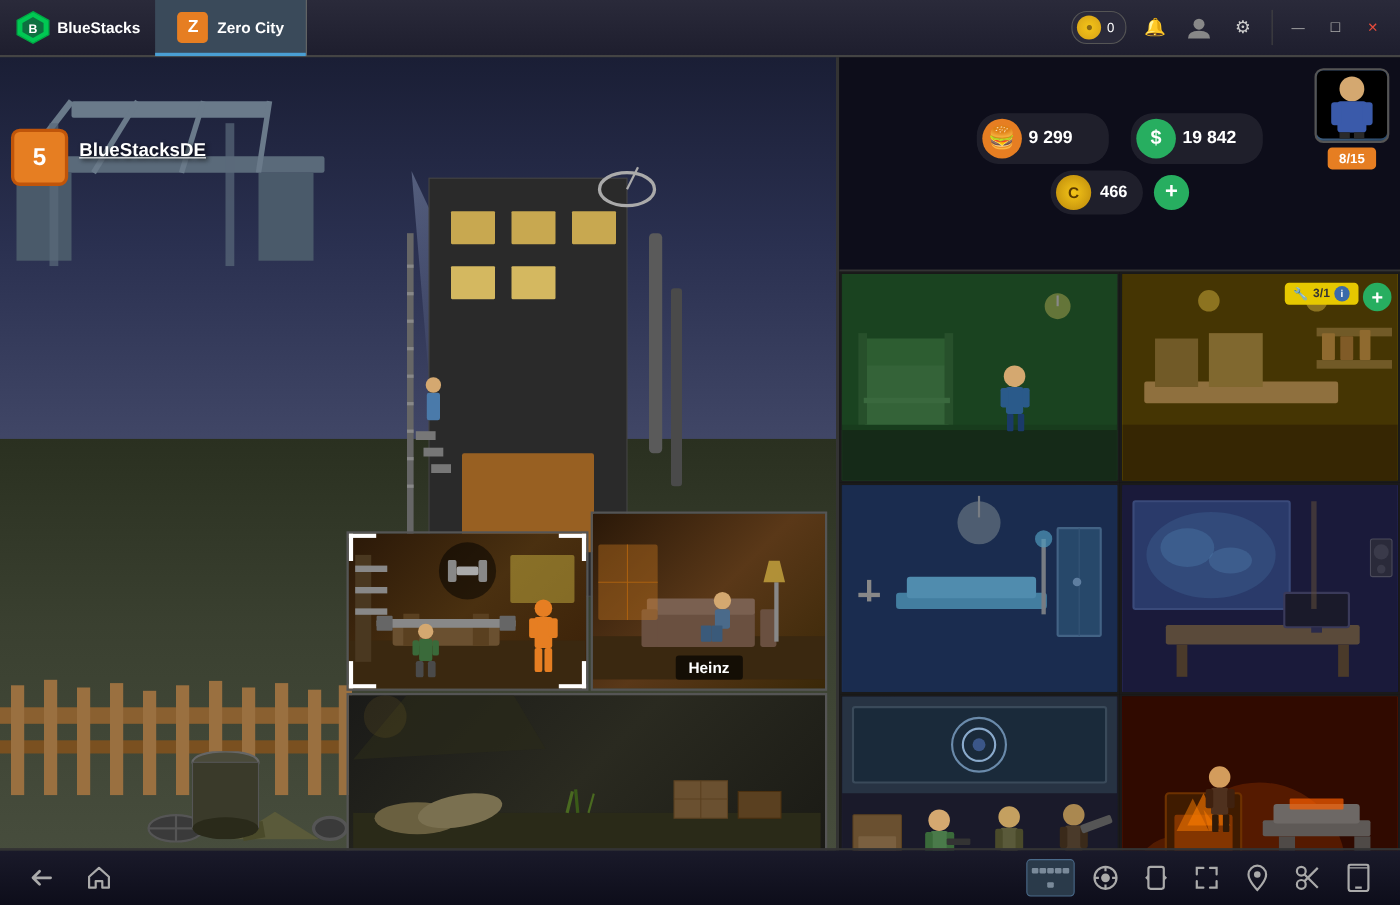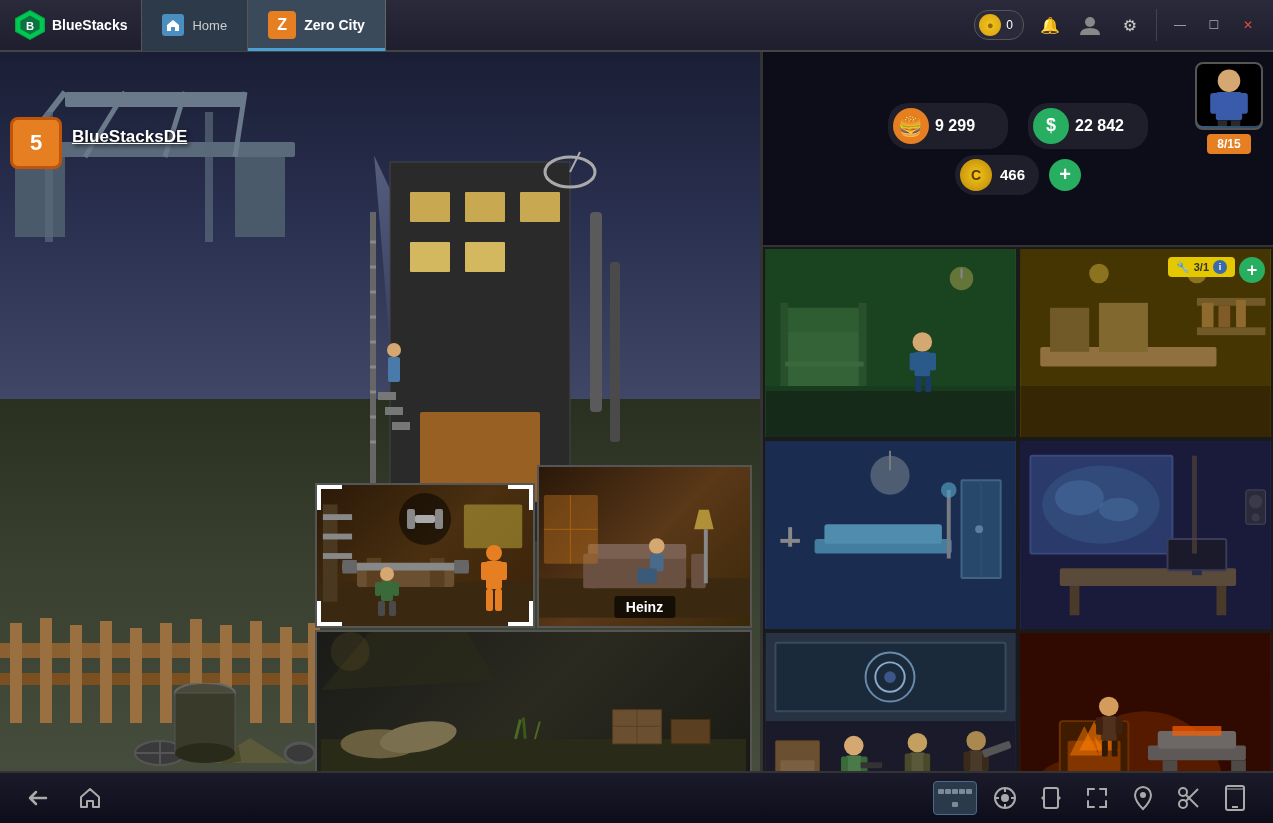--- a/index.html
+++ b/index.html
@@ -384,28 +384,20 @@
 
   <div id="bluestacks-logo">
     <svg class="bs-logo-diamond" viewBox="0 0 40 40">
       <polygon points="20,2 38,12 38,28 20,38 2,28 2,12" fill="#00c853" stroke="#00a844" stroke-width="1.5"></polygon>
       <polygon points="20,8 32,15 32,25 20,32 8,25 8,15" fill="#1a1a2e" opacity="0.5"></polygon>
       <text x="20" y="26" text-anchor="middle" font-size="14" fill="#fff" font-weight="bold">B</text>
     </svg>
     <span style="color:#fff;font-size:14px;font-weight:bold;">BlueStacks</span>
   </div>
 
-  <div id="tab-home">
-    <div class="home-icon-sq">
-      <svg width="14" height="14" viewBox="0 0 14 14" fill="none">
-        <path d="M1 7L7 2L13 7V13H9V9H5V13H1V7Z" fill="#fff"></path>
-      </svg>
-    </div>
-    <span>Home</span>
-  </div>
 
   <div id="tab-zerocity">
     <div class="zc-tab-icon">Z</div>
     <span>Zero City</span>
   </div>
 
   <div class="topbar-spacer"></div>
 
   <div class="topbar-right">
     <div class="coin-badge">
@@ -640,21 +632,21 @@
 
       <div class="resource-row">
 
         <div class="resource-item">
           <div class="res-icon-burger">🍔</div>
           <span class="res-value">9 299</span>
         </div>
 
         <div class="resource-item">
           <div class="res-icon-dollar">$</div>
-          <span class="res-value">22 842</span>
+          <span class="res-value">19 842</span>
         </div>
       </div>
 
       <div class="coin-row">
         <div class="coin-res">
           <div class="coin-res-icon">C</div>
           <span class="res-value" style="font-size:15px;">466</span>
         </div>
         <div class="add-btn">+</div>
       </div>

